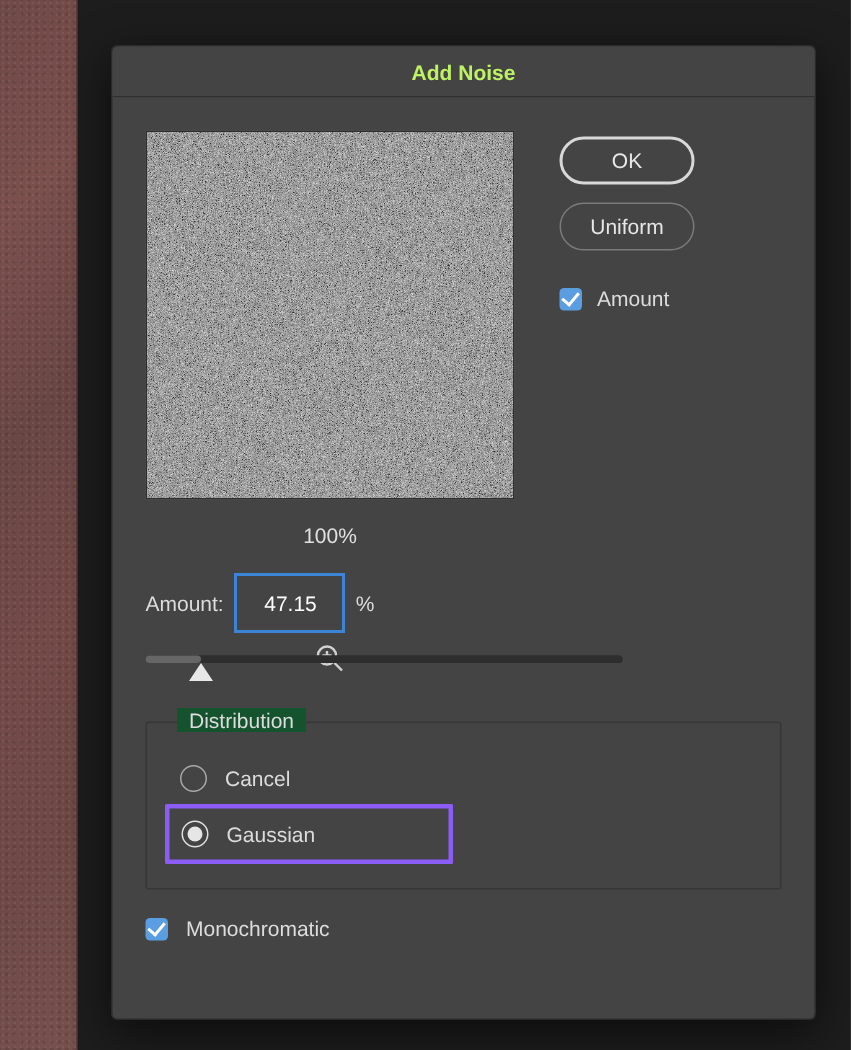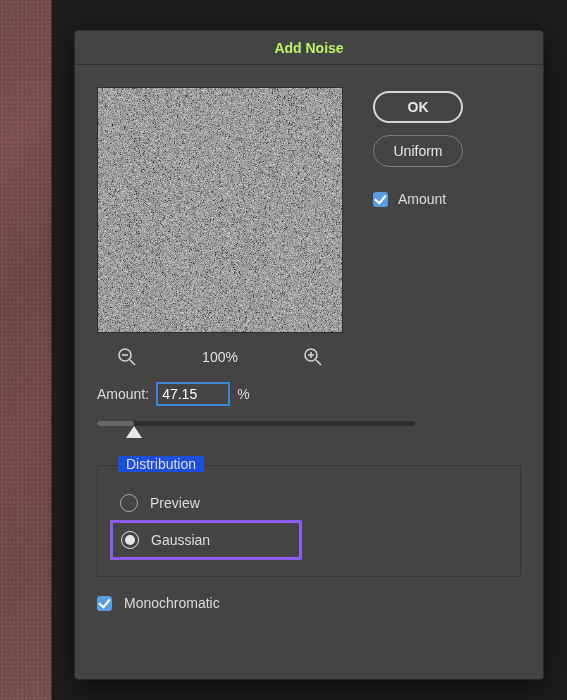--- a/index.html
+++ b/index.html
@@ -81,20 +81,21 @@
   }
   .noise-svg { width: 100%; height: 100%; display:block; }
   .zoom-row {
     display: flex;
     align-items: center;
     justify-content: center;
     gap: 64px;
     width: 246px;
     height: 40px;
     margin-top: 4px;
+    flex-direction: column;
   }
   .zoom-row .zoom-btn {
     background: none;
     border: none;
     cursor: pointer;
     width: 22px; height: 22px;
     display:flex; align-items:center; justify-content:center;
   }
   .zoom-row svg { stroke: #d2d2d2; }
   .zoom-level { color:#e0e0e0; font-size:14px; }
@@ -109,21 +110,21 @@
   .pill-btn {
     width: 90px;
     height: 32px;
     border-radius: 16px;
     background: transparent;
     color: #e6e6e6;
     font-size: 14px;
     cursor: pointer;
     display:flex; align-items:center; justify-content:center;
   }
-  .pill-btn.ok { border: 2px solid #d8d8d8; font-weight:700; }
+  .pill-btn.ok { border: 2px solid #d8d8d8; font-weight:400; }
   .pill-btn.cancel { border: 1px solid #7a7a7a; }
   .preview-check {
     display: flex;
     align-items: center;
     gap: 10px;
     margin-top: 12px;
   }
   .checkbox {
     width: 15px; height: 15px;
     border-radius: 3px;
@@ -139,28 +140,28 @@
     border-width: 0 2px 2px 0;
     transform: rotate(40deg) translate(-1px,-1px);
   }
   .field-row {
     display:flex; align-items:center; gap:8px;
     margin-top: 6px;
   }
   .field-label { color:#dcdcdc; }
   .amount-input {
     width: 72px;
-    height: 22px;
+    height: 38px;
     background: #444;
     border: 1px solid #2c6bbd;
     outline: 2px solid #3c84d6;
     outline-offset: -1px;
     color: #fff;
     font-size: 14px;
-    padding-left: 4px;
+    padding-left: 18px;
   }
   .amount-input::selection { background:#3a72b8; }
   .unit { color:#dcdcdc; }
 
   .slider-wrap {
     margin-top: 10px;
     width: 318px;
     position: relative;
     height: 26px;
   }
@@ -193,21 +194,21 @@
   .distribution {
     margin-top: 24px;
     position: relative;
     border: 1px solid #363636;
     border-radius: 2px;
     padding: 20px 18px 16px 18px;
   }
   .distribution .legend {
     position:absolute;
     top: -10px; left: 20px;
-    background: #1d4ed8;
+    background: #14532d;
     padding: 0 8px;
     color:#dcdcdc;
     font-size: 14px;
   }
   .radio-row {
     display:flex; align-items:center; gap:12px;
     padding: 8px 4px;
     cursor:pointer;
   }
   .radio-row.highlight {
@@ -299,21 +300,21 @@
       <div class="slider-wrap">
         <div class="slider-track"></div>
         <div class="slider-fill" id="slider-fill" style="width: 37.4842px;"></div>
         <div class="slider-thumb" id="slider-thumb" style="left: 37.4842px;"></div>
       </div>
 
       <fieldset class="distribution">
         <span class="legend">Distribution</span>
         <div class="radio-row">
           <span class="radio" id="radio-uniform"></span>
-          <span>Preview</span>
+          <span>Cancel</span>
         </div>
         <div class="radio-row highlight">
           <span class="radio selected" id="radio-gaussian"></span>
           <span>Gaussian</span>
         </div>
       </fieldset>
 
       <label class="mono-row">
         <span class="checkbox"></span>
         <span>Monochromatic</span>

